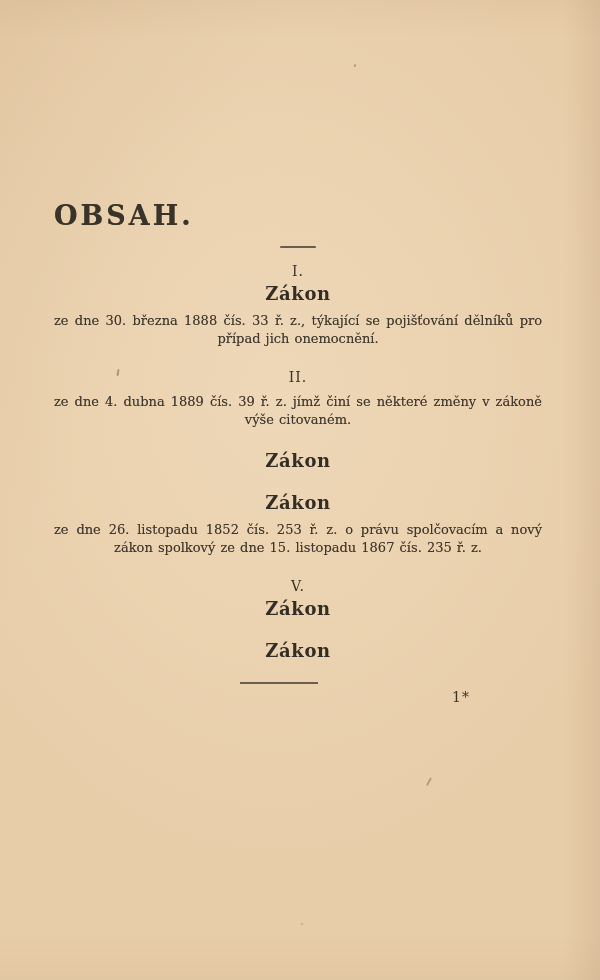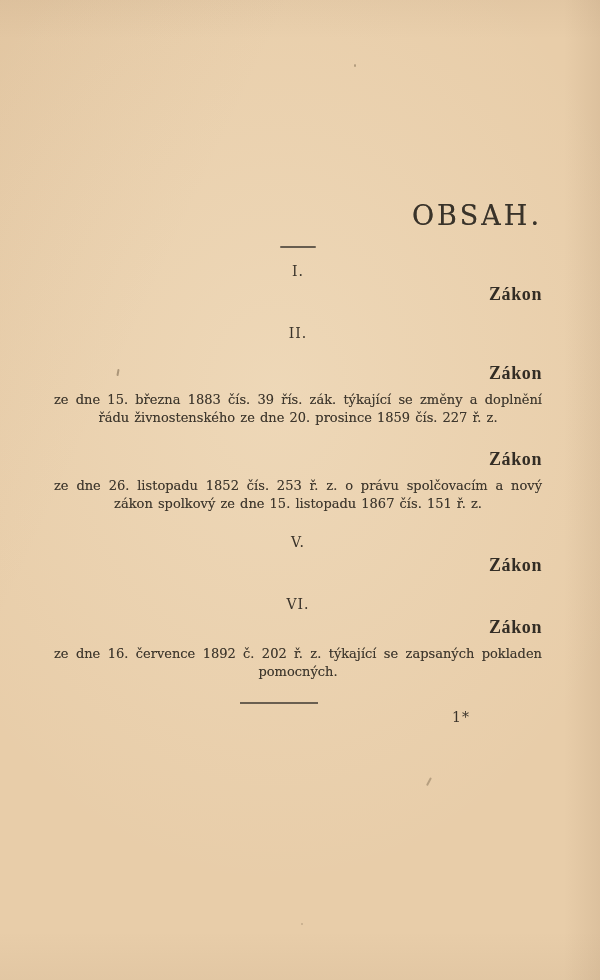--- a/index.html
+++ b/index.html
@@ -19,23 +19,23 @@
     font-family:"DejaVu Serif", serif;
     color:#3c352b;
     -webkit-font-smoothing:antialiased;
   }
 
   .content { width:488px; margin-left:54px; padding-top:202px; }
 
   .page-title {
     margin:0;
     font-size:27px; line-height:28px;
-    font-weight:400;
+    font-weight:700;
     letter-spacing:3px;
-    text-align:right;
+    text-align:left;
     color:#39332a;
     text-shadow:0 0 0.5px rgba(57,51,42,0.55);
   }
 
   .title-rule {
     width:36px; height:2px;
     background:#50483d;
     margin:16px auto 0;
     border-radius:1px;
     opacity:.85;
@@ -48,24 +48,23 @@
     font-size:14px; line-height:15px;
     text-align:center;
     letter-spacing:1px;
     color:#3a332a;
   }
 
   .section-heading {
     margin:5px 0 0;
     font-size:18px; line-height:20px;
     font-weight:700;
-    text-align:right;
+    text-align:center;
     letter-spacing:0.6px;
     color:#332d25;
-    font-family:Liberation Serif, serif;
   }
 
   .heading-note { font-weight:400; font-size:14px; letter-spacing:0.2px; color:#3a332a; }
 
   .entry {
     margin:8px 0 0;
     font-size:13px; line-height:18px;
     text-align:justify;
     text-align-last:center;
     word-spacing:1px;
@@ -108,44 +107,43 @@
   <span class="speck speck-dot-bottom"></span>
 
   <div class="content">
     <h1 class="page-title">OBSAH.</h1>
     <div class="title-rule"></div>
 
     <div id="sections">
   <section class="toc-section">
     <div class="section-numeral">I.</div>
     <h2 class="section-heading"><span class="heading-word">Zákon</span></h2>
+  <p class="entry">ze dne 30. března 1888 čís. 33 ř. z., týkající se pojišťování dělníků pro případ jich onemocnění.</p>
         </section>
 
   <section class="toc-section">
     <div class="section-numeral">II.</div>
+  <p class="entry">ze dne 4. dubna 1889 čís. 39 ř. z. jímž činí se některé změny v zákoně výše citovaném.</p>
         </section>
 
   <section class="toc-section">
     <h2 class="section-heading"><span class="heading-word">Zákon</span></h2>
-  <p class="entry">ze dne 15. března 1883 čís. 39 řís. zák. týkající se změny a doplnění řádu živnostenského ze dne 20. prosince 1859 čís. 227 ř. z.</p>
         </section>
 
   <section class="toc-section">
     <h2 class="section-heading"><span class="heading-word">Zákon</span></h2>
-  <p class="entry">ze dne 26. listopadu 1852 čís. 253 ř. z. o právu spolčovacím a nový zákon spolkový ze dne 15. listopadu 1867 čís. 151 ř. z.</p>
+  <p class="entry">ze dne 26. listopadu 1852 čís. 253 ř. z. o právu spolčovacím a nový zákon spolkový ze dne 15. listopadu 1867 čís. 235 ř. z.</p>
         </section>
 
   <section class="toc-section">
     <div class="section-numeral">V.</div>
     <h2 class="section-heading"><span class="heading-word">Zákon</span></h2>
         </section>
 
   <section class="toc-section">
-    <div class="section-numeral">VI.</div>
     <h2 class="section-heading"><span class="heading-word">Zákon</span></h2>
-  <p class="entry">ze dne 16. července 1892 č. 202 ř. z. týkající se zapsaných pokladen pomocných.</p>
         </section>
 </div>
 
     <div class="footer-rule"></div>
     <div class="footer-mark">1*</div>
   </div>
 </div>
 
 </body></html>

